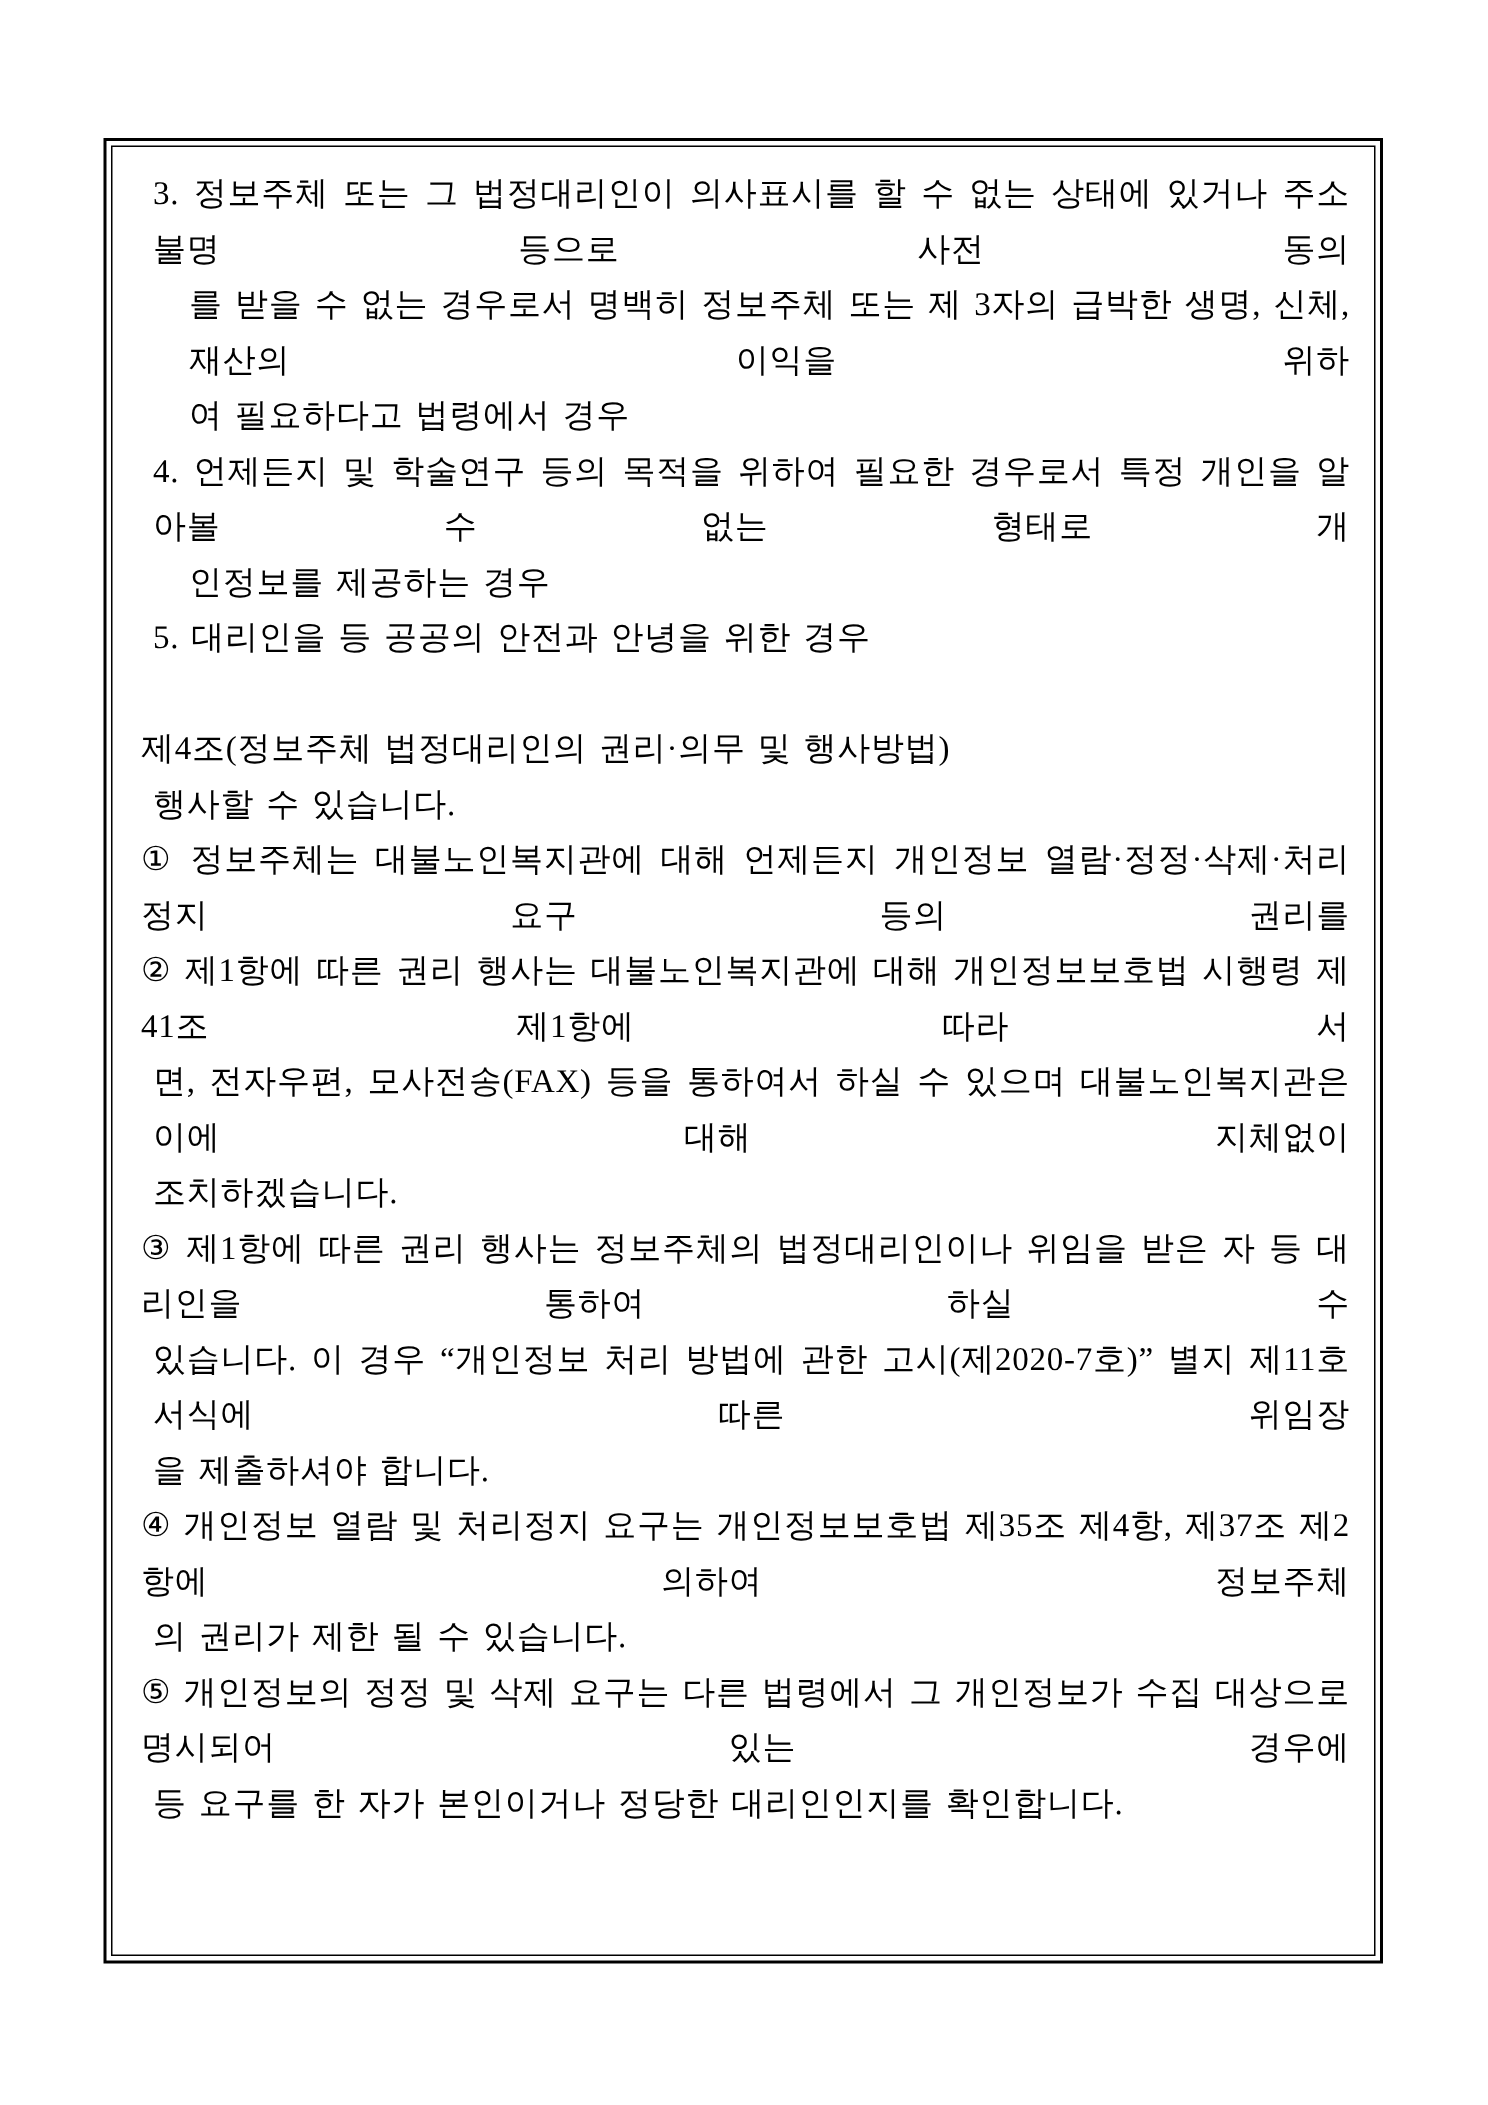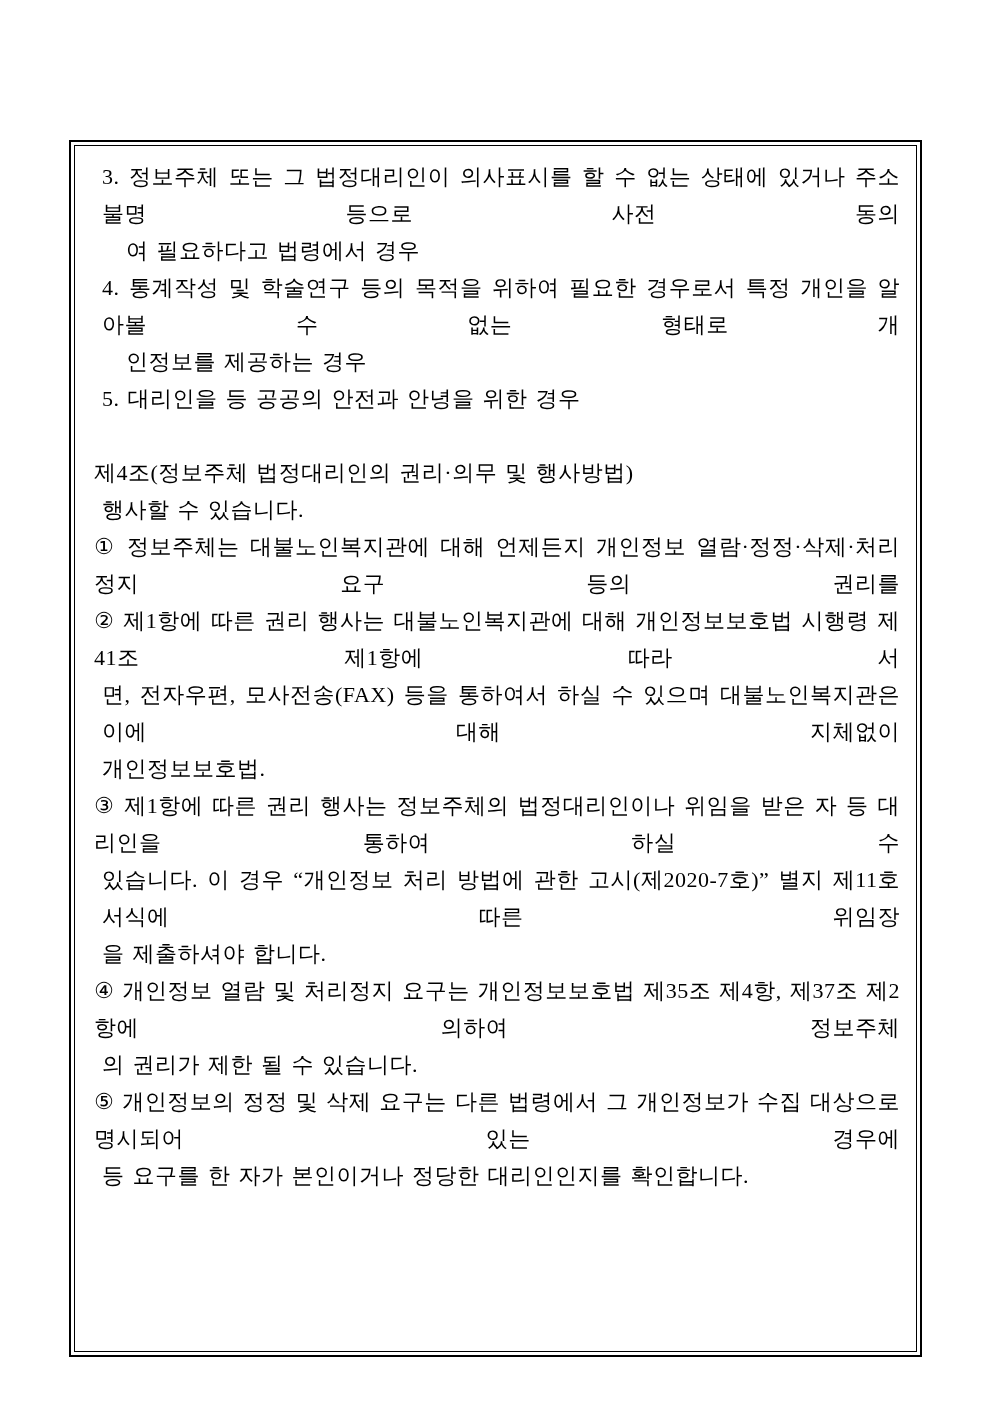--- a/index.html
+++ b/index.html
@@ -16,21 +16,20 @@
   }
   .doc-frame-outer {
     position: absolute;
     left: 69px;
     top: 92px;
     width: 853px;
     height: 1217px;
     border: 2px solid #000000;
     box-sizing: border-box;
     background: #ffffff;
-    margin-top: 48px;
   }
   .doc-frame-inner {
     position: absolute;
     left: 3px;
     top: 3px;
     right: 3px;
     bottom: 3px;
     border: 1px solid #000000;
     box-sizing: border-box;
   }
@@ -72,41 +71,42 @@
   .marker { }
 </style>
 </head>
 <body>
 
 <div class="doc-frame-outer">
   <div class="doc-frame-inner">
     <div class="doc-content">
         <div class="block numbered">
           <div class="line first"><span class="marker">3.</span> <span>정보주체 또는 그 법정대리인이 의사표시를 할 수 없는 상태에 있거나 주소불명 등으로 사전 동의</span></div>
+          <div class="line cont"><span>를 받을 수 없는 경우로서 명백히 정보주체 또는 제 3자의 급박한 생명, 신체, 재산의 이익을 위하</span></div>
           <div class="line cont last"><span>여 필요하다고 법령에서 경우</span></div>
         </div>
         <div class="block numbered">
-          <div class="line first"><span class="marker">4.</span> <span>통계작성 및 학술연구 등의 목적을 위하여 필요한 경우로서 특정 개인을 알아볼 수 없는 형태로 개</span></div>
+          <div class="line first"><span class="marker">4.</span> <span>언제든지 및 학술연구 등의 목적을 위하여 필요한 경우로서 특정 개인을 알아볼 수 없는 형태로 개</span></div>
           <div class="line cont last"><span>인정보를 제공하는 경우</span></div>
         </div>
         <div class="block numbered">
           <div class="line first last"><span class="marker">5.</span> <span>대리인을 등 공공의 안전과 안녕을 위한 경우</span></div>
         </div>
         <div class="block gap"></div>
         <div class="block heading">
           <div class="line first last"><span>제4조(정보주체 법정대리인의 권리·의무 및 행사방법)</span></div>
         </div>
         <div class="block circled">
           <div class="line cont last"><span>행사할 수 있습니다.</span></div>
           <div class="line first"><span class="marker">①</span> <span>정보주체는 대불노인복지관에 대해 언제든지 개인정보 열람·정정·삭제·처리정지 요구 등의 권리를</span></div>
         </div>
         <div class="block circled">
           <div class="line first"><span class="marker">②</span> <span>제1항에 따른 권리 행사는 대불노인복지관에 대해 개인정보보호법 시행령 제41조 제1항에 따라 서</span></div>
           <div class="line cont"><span>면, 전자우편, 모사전송(FAX) 등을 통하여서 하실 수 있으며 대불노인복지관은 이에 대해 지체없이</span></div>
-          <div class="line cont last"><span>개인정보보호법.</span></div>
+          <div class="line cont last"><span>조치하겠습니다.</span></div>
         </div>
         <div class="block circled">
           <div class="line first"><span class="marker">③</span> <span>제1항에 따른 권리 행사는 정보주체의 법정대리인이나 위임을 받은 자 등 대리인을 통하여 하실 수</span></div>
           <div class="line cont"><span>있습니다. 이 경우 “개인정보 처리 방법에 관한 고시(제2020-7호)” 별지 제11호 서식에 따른 위임장</span></div>
           <div class="line cont last"><span>을 제출하셔야 합니다.</span></div>
         </div>
         <div class="block circled">
           <div class="line first"><span class="marker">④</span> <span>개인정보 열람 및 처리정지 요구는 개인정보보호법 제35조 제4항, 제37조 제2항에 의하여 정보주체</span></div>
           <div class="line cont last"><span>의 권리가 제한 될 수 있습니다.</span></div>
         </div>

